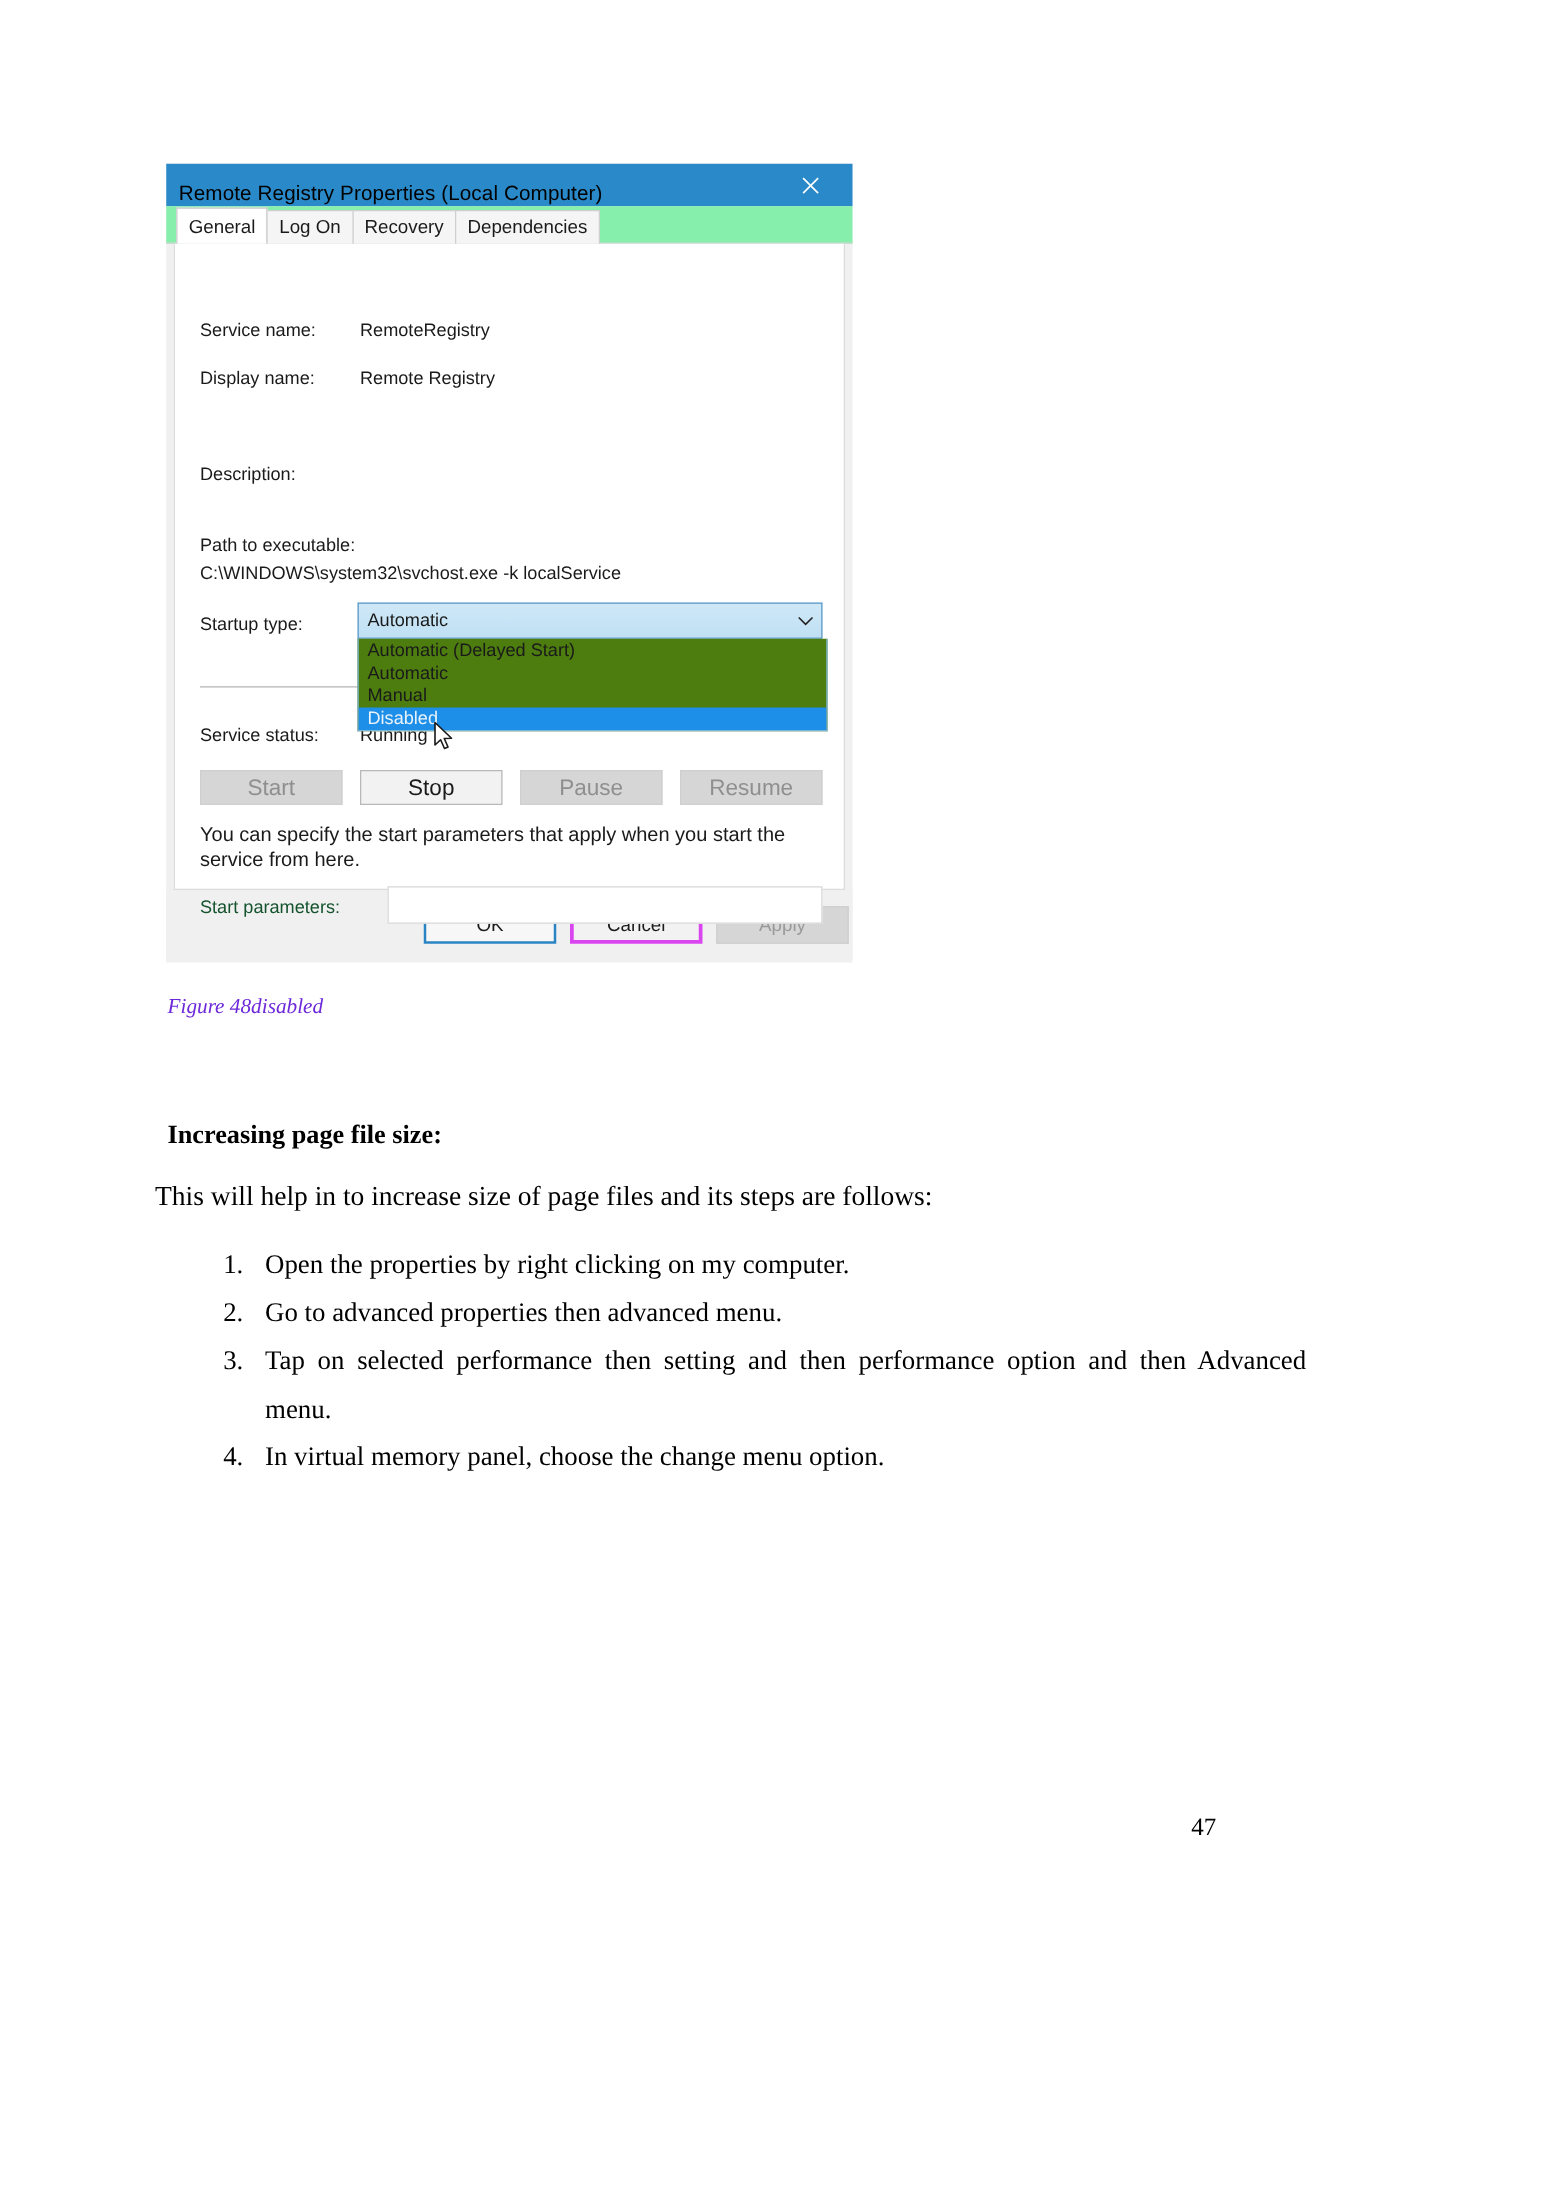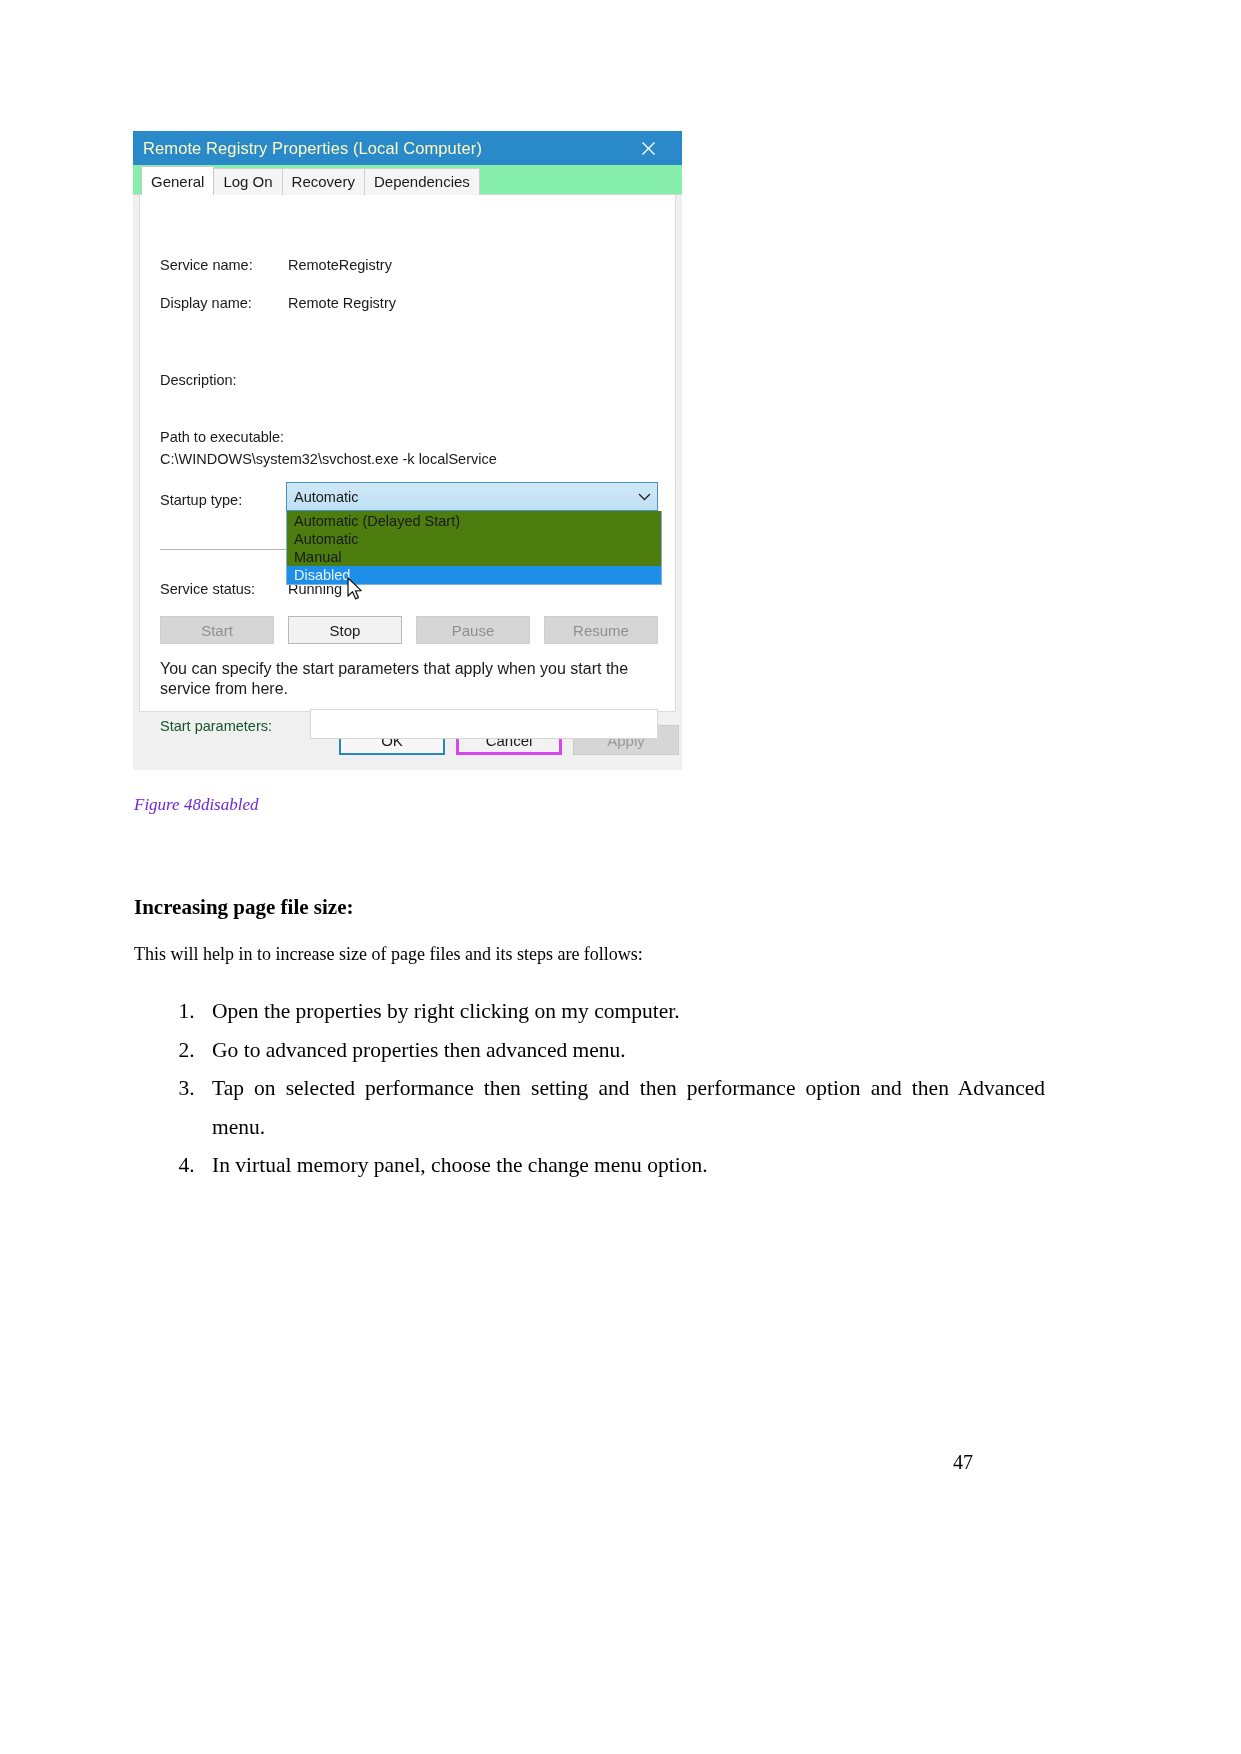--- a/index.html
+++ b/index.html
@@ -24,23 +24,23 @@
     width: 549px;
     height: 639px;
     font-family: "Liberation Sans", sans-serif;
     background: #f0f0f0;
     box-sizing: border-box;
   }
 
   .titlebar {
     height: 34px;
     background: #2a8ac9;
-    color: #fef9c3;
-    display: flex;
-    align-items: center;
+    color: #000000;
+    display: flex;
+    align-items: flex-end;
     justify-content: space-between;
     padding: 0 12px 0 10px;
     box-sizing: border-box;
   }
   .titlebar-text {
     font-size: 16.5px;
     letter-spacing: .1px;
     white-space: nowrap;
     font-family: "Liberation Sans", sans-serif;
   }
@@ -230,21 +230,21 @@
     width: 498px;
     display: flex;
     justify-content: space-between;
   }
   .btn {
     width: 114px;
     height: 28px;
     border: 1px solid #cfcfcf;
     background: #d6d6d6;
     color: #8f8f8f;
-    font-size: 15px;
+    font-size: 18px;
     display: flex;
     align-items: center;
     justify-content: center;
     box-sizing: border-box;
     font-family: "Liberation Sans", sans-serif;
   }
   .btn.enabled {
     background: #f2f2f2;
     color: #1a1a1a;
     border: 1px solid #b8b8b8;
@@ -320,24 +320,24 @@
   .section-heading {
     position: absolute;
     left: 134px;
     top: 895px;
     font-family: "Liberation Serif", serif;
     font-weight: bold;
     font-size: 21px;
   }
   .body-para {
     position: absolute;
-    left: 134px;
+    left: 124px;
     top: 944px;
     font-family: "Liberation Serif", serif;
-    font-size: 18px;
+    font-size: 22px;
   }
   ol.steps {
     position: absolute;
     left: 134px;
     top: 992px;
     width: 845px;
     margin: 0;
     padding-left: 66px;
     font-family: "Liberation Serif", serif;
     font-size: 21.5px;

